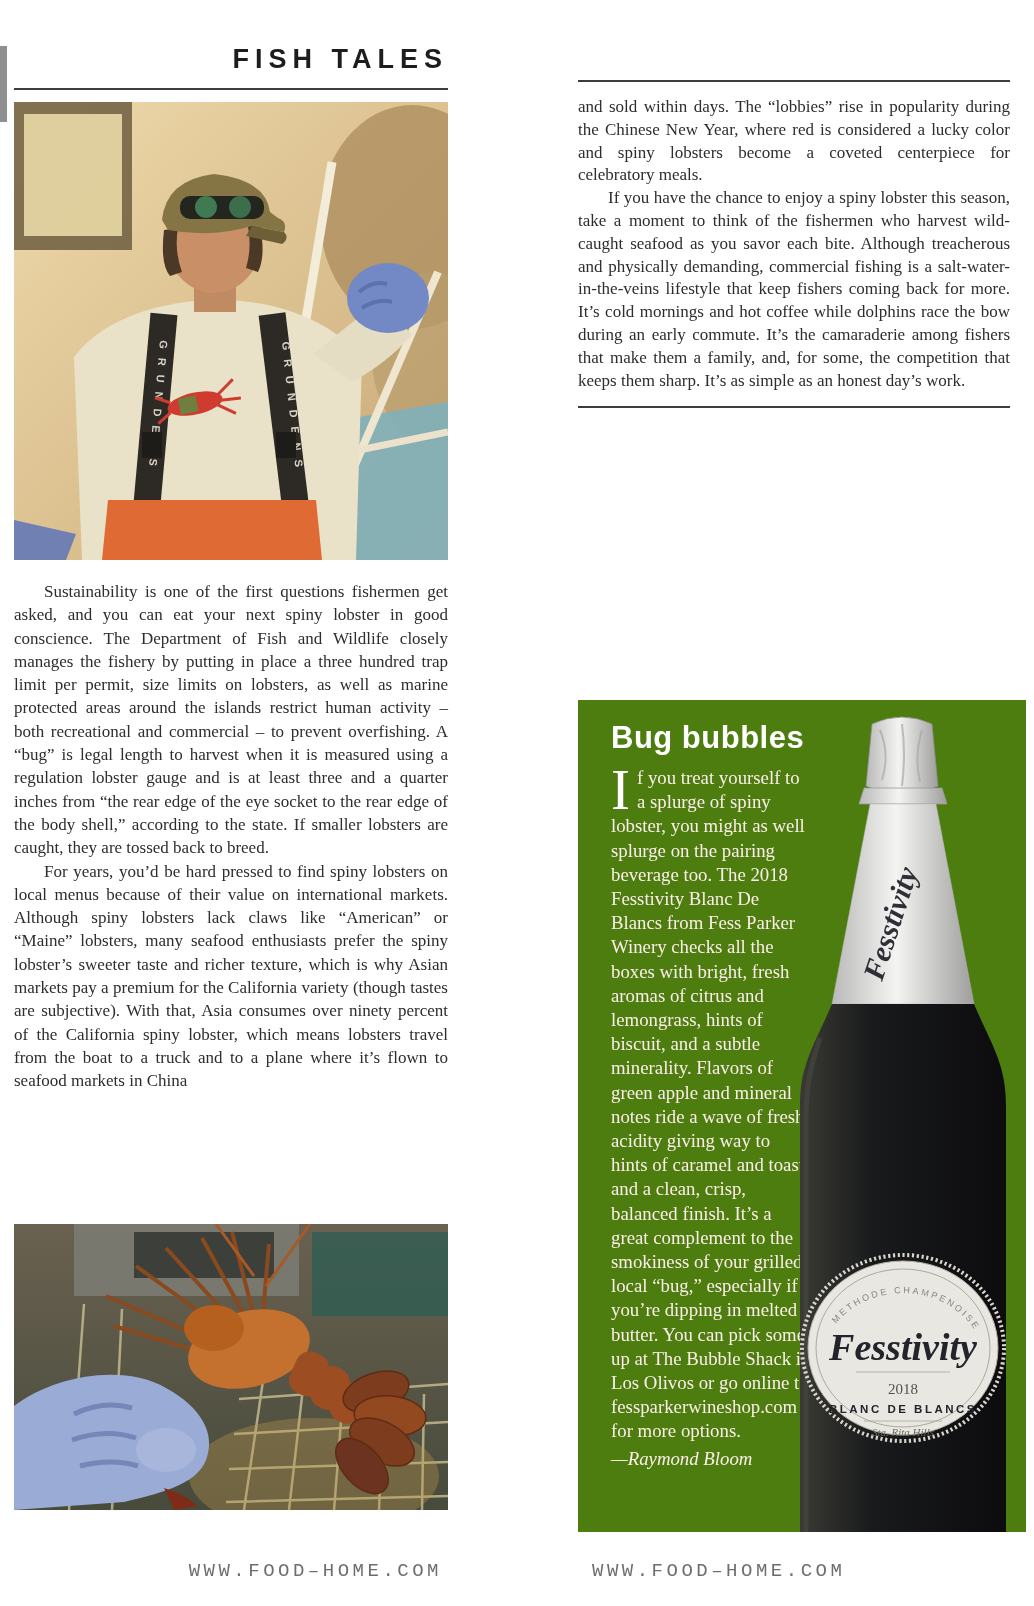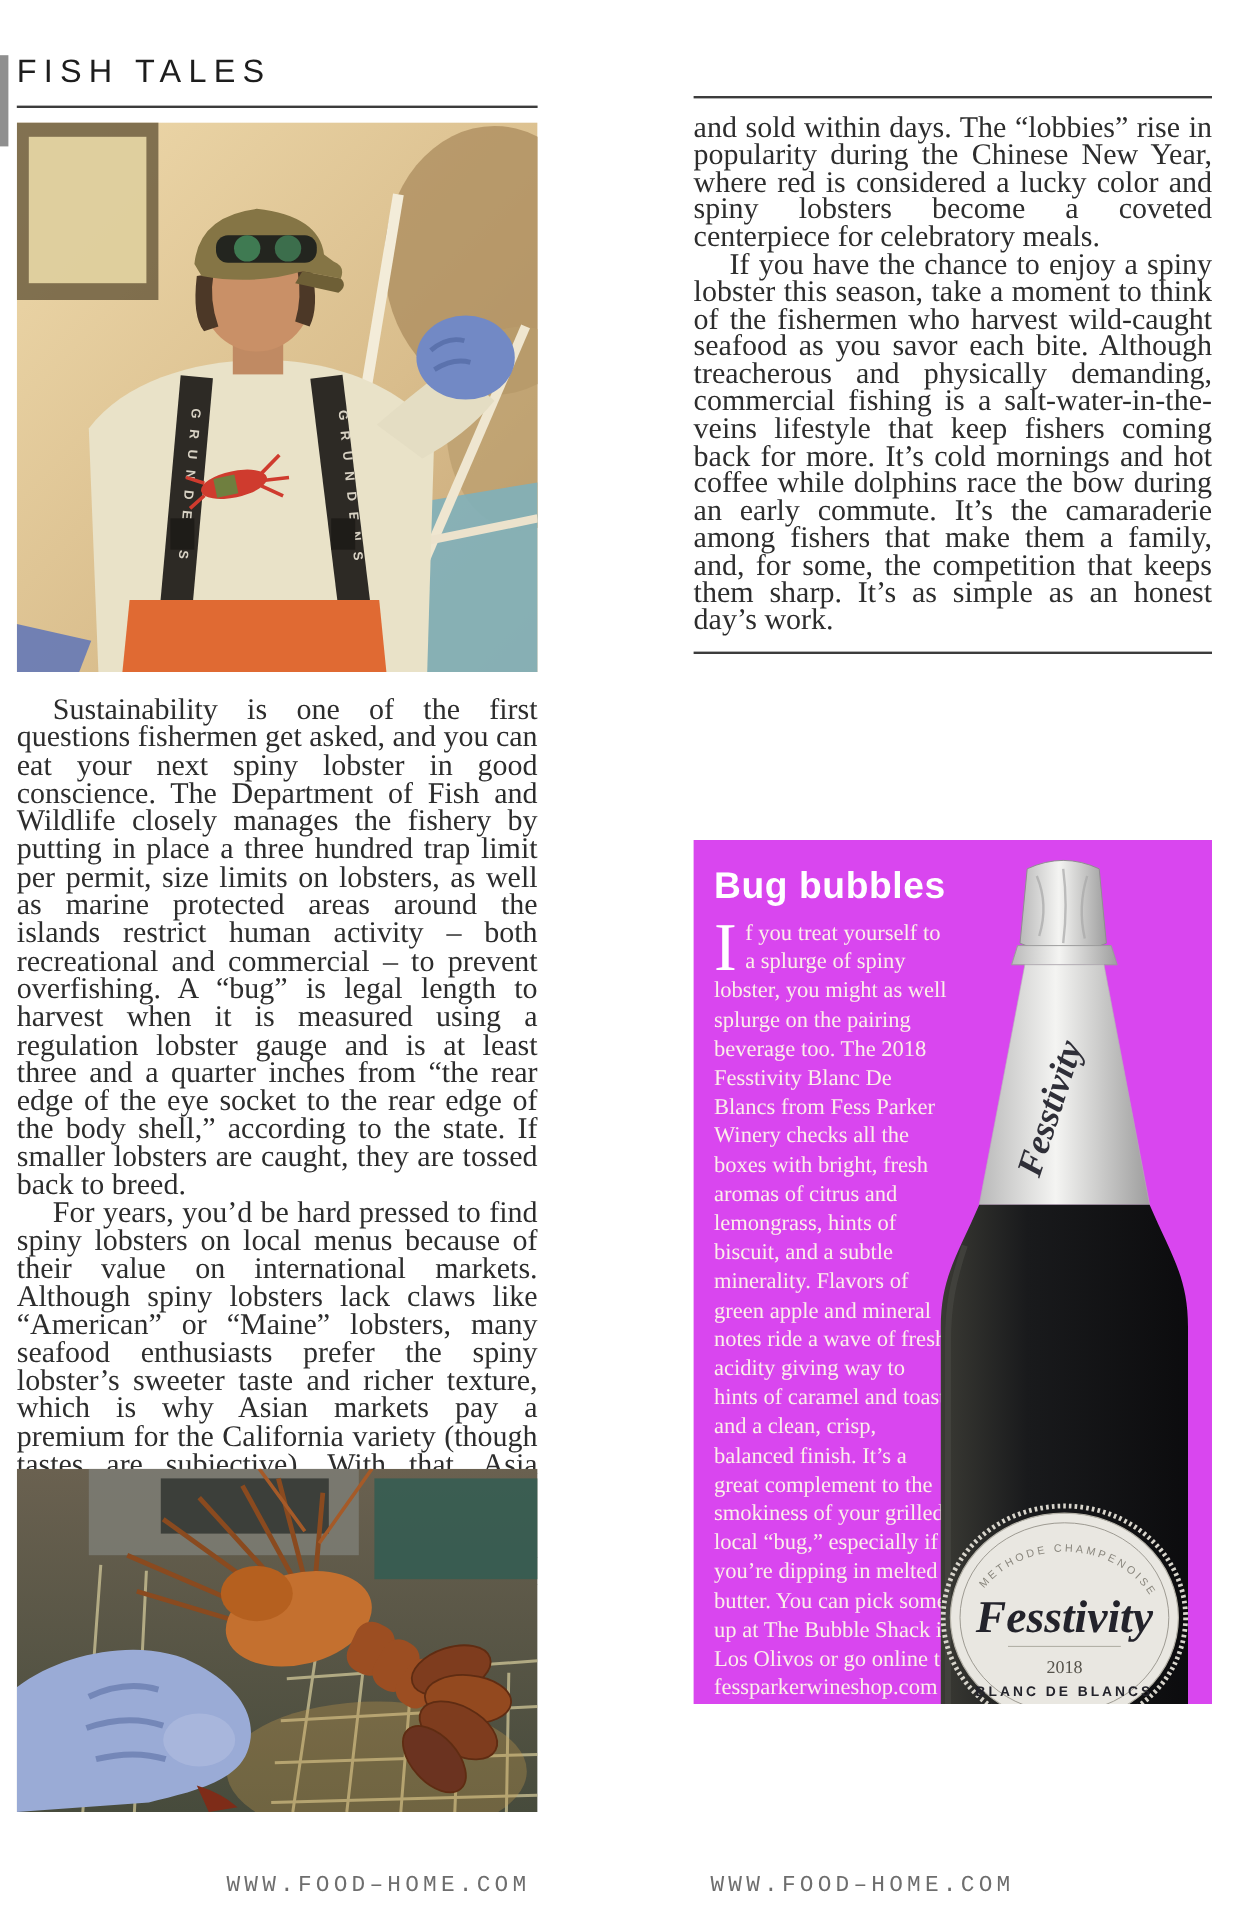--- a/index.html
+++ b/index.html
@@ -2,44 +2,44 @@
 <html><head>
 <meta charset="utf-8">
 <style>
   html,body { margin:0; padding:0; background:#ffffff; }
   .page {
     position:relative; width:1034px; height:1606px; background:#fff;
     font-family:"Liberation Serif", serif; overflow:hidden;
   }
   .edge-artifact { position:absolute; left:0; top:46px; width:7px; height:76px; background:#8f8f8f; }
   .section-title {
-    position:absolute; top:44px; left:14px; width:434px; text-align:left;
-    font-family:"Liberation Sans", sans-serif; font-weight:normal; font-size:27px;
+    position:absolute; top:44px; left:14px; width:434px; text-align:right;
+    font-family:"Liberation Sans", sans-serif; font-weight:bold; font-size:27px;
     letter-spacing:6px; color:#1d1d1d;
   }
   .rule { position:absolute; height:2px; background:#3c3c3c; }
   .rule-left  { top:88px; left:14px;  width:434px; }
   .rule-right { top:80px; left:578px; width:432px; }
 
   .photo-top    { position:absolute; top:102px;  left:14px; width:434px; height:458px; }
   .photo-bottom { position:absolute; top:1224px; left:14px; width:434px; height:286px; }
   .photo-top svg, .photo-bottom svg { display:block; }
 
   .left-text  { position:absolute; top:580px; left:14px;  width:434px; }
   .right-text { position:absolute; top:96px;  left:578px; width:432px; }
-  .body-text p { margin:0; font-size:25px; line-height:23.3px; text-align:justify; color:#2d2d2d; }
+  .body-text p { margin:0; font-size:17px; line-height:23.3px; text-align:justify; color:#2d2d2d; }
   .right-text p { line-height:22.8px; }
   .indent { text-indent:30px; }
 
   .bio-rule { height:2px; background:#3c3c3c; margin:14px 0 13px 0; }
   .bio { font-style:italic; font-size:18.6px; line-height:23.5px; color:#3a3a3a; text-align:left; }
 
   .sidebar {
-    position:absolute; top:700px; left:578px; width:432px; height:720px;
-    background:#d946ef; overflow:hidden;
+    position:absolute; top:700px; left:578px; width:432px; height:832px;
+    background:#4d7c0f; overflow:hidden;padding-left:16px;
   }
   .sidebar-title {
     font-family:"Liberation Sans", sans-serif; font-weight:bold; color:#ffffff;
     font-size:31px; margin:20px 0 10px 17px; letter-spacing:0.5px;
   }
   .sidebar-body {
     margin-left:17px; width:200px; color:#fcefe9; font-size:18.8px;
     line-height:24.2px; text-align:left;
   }
   .drop-cap {

